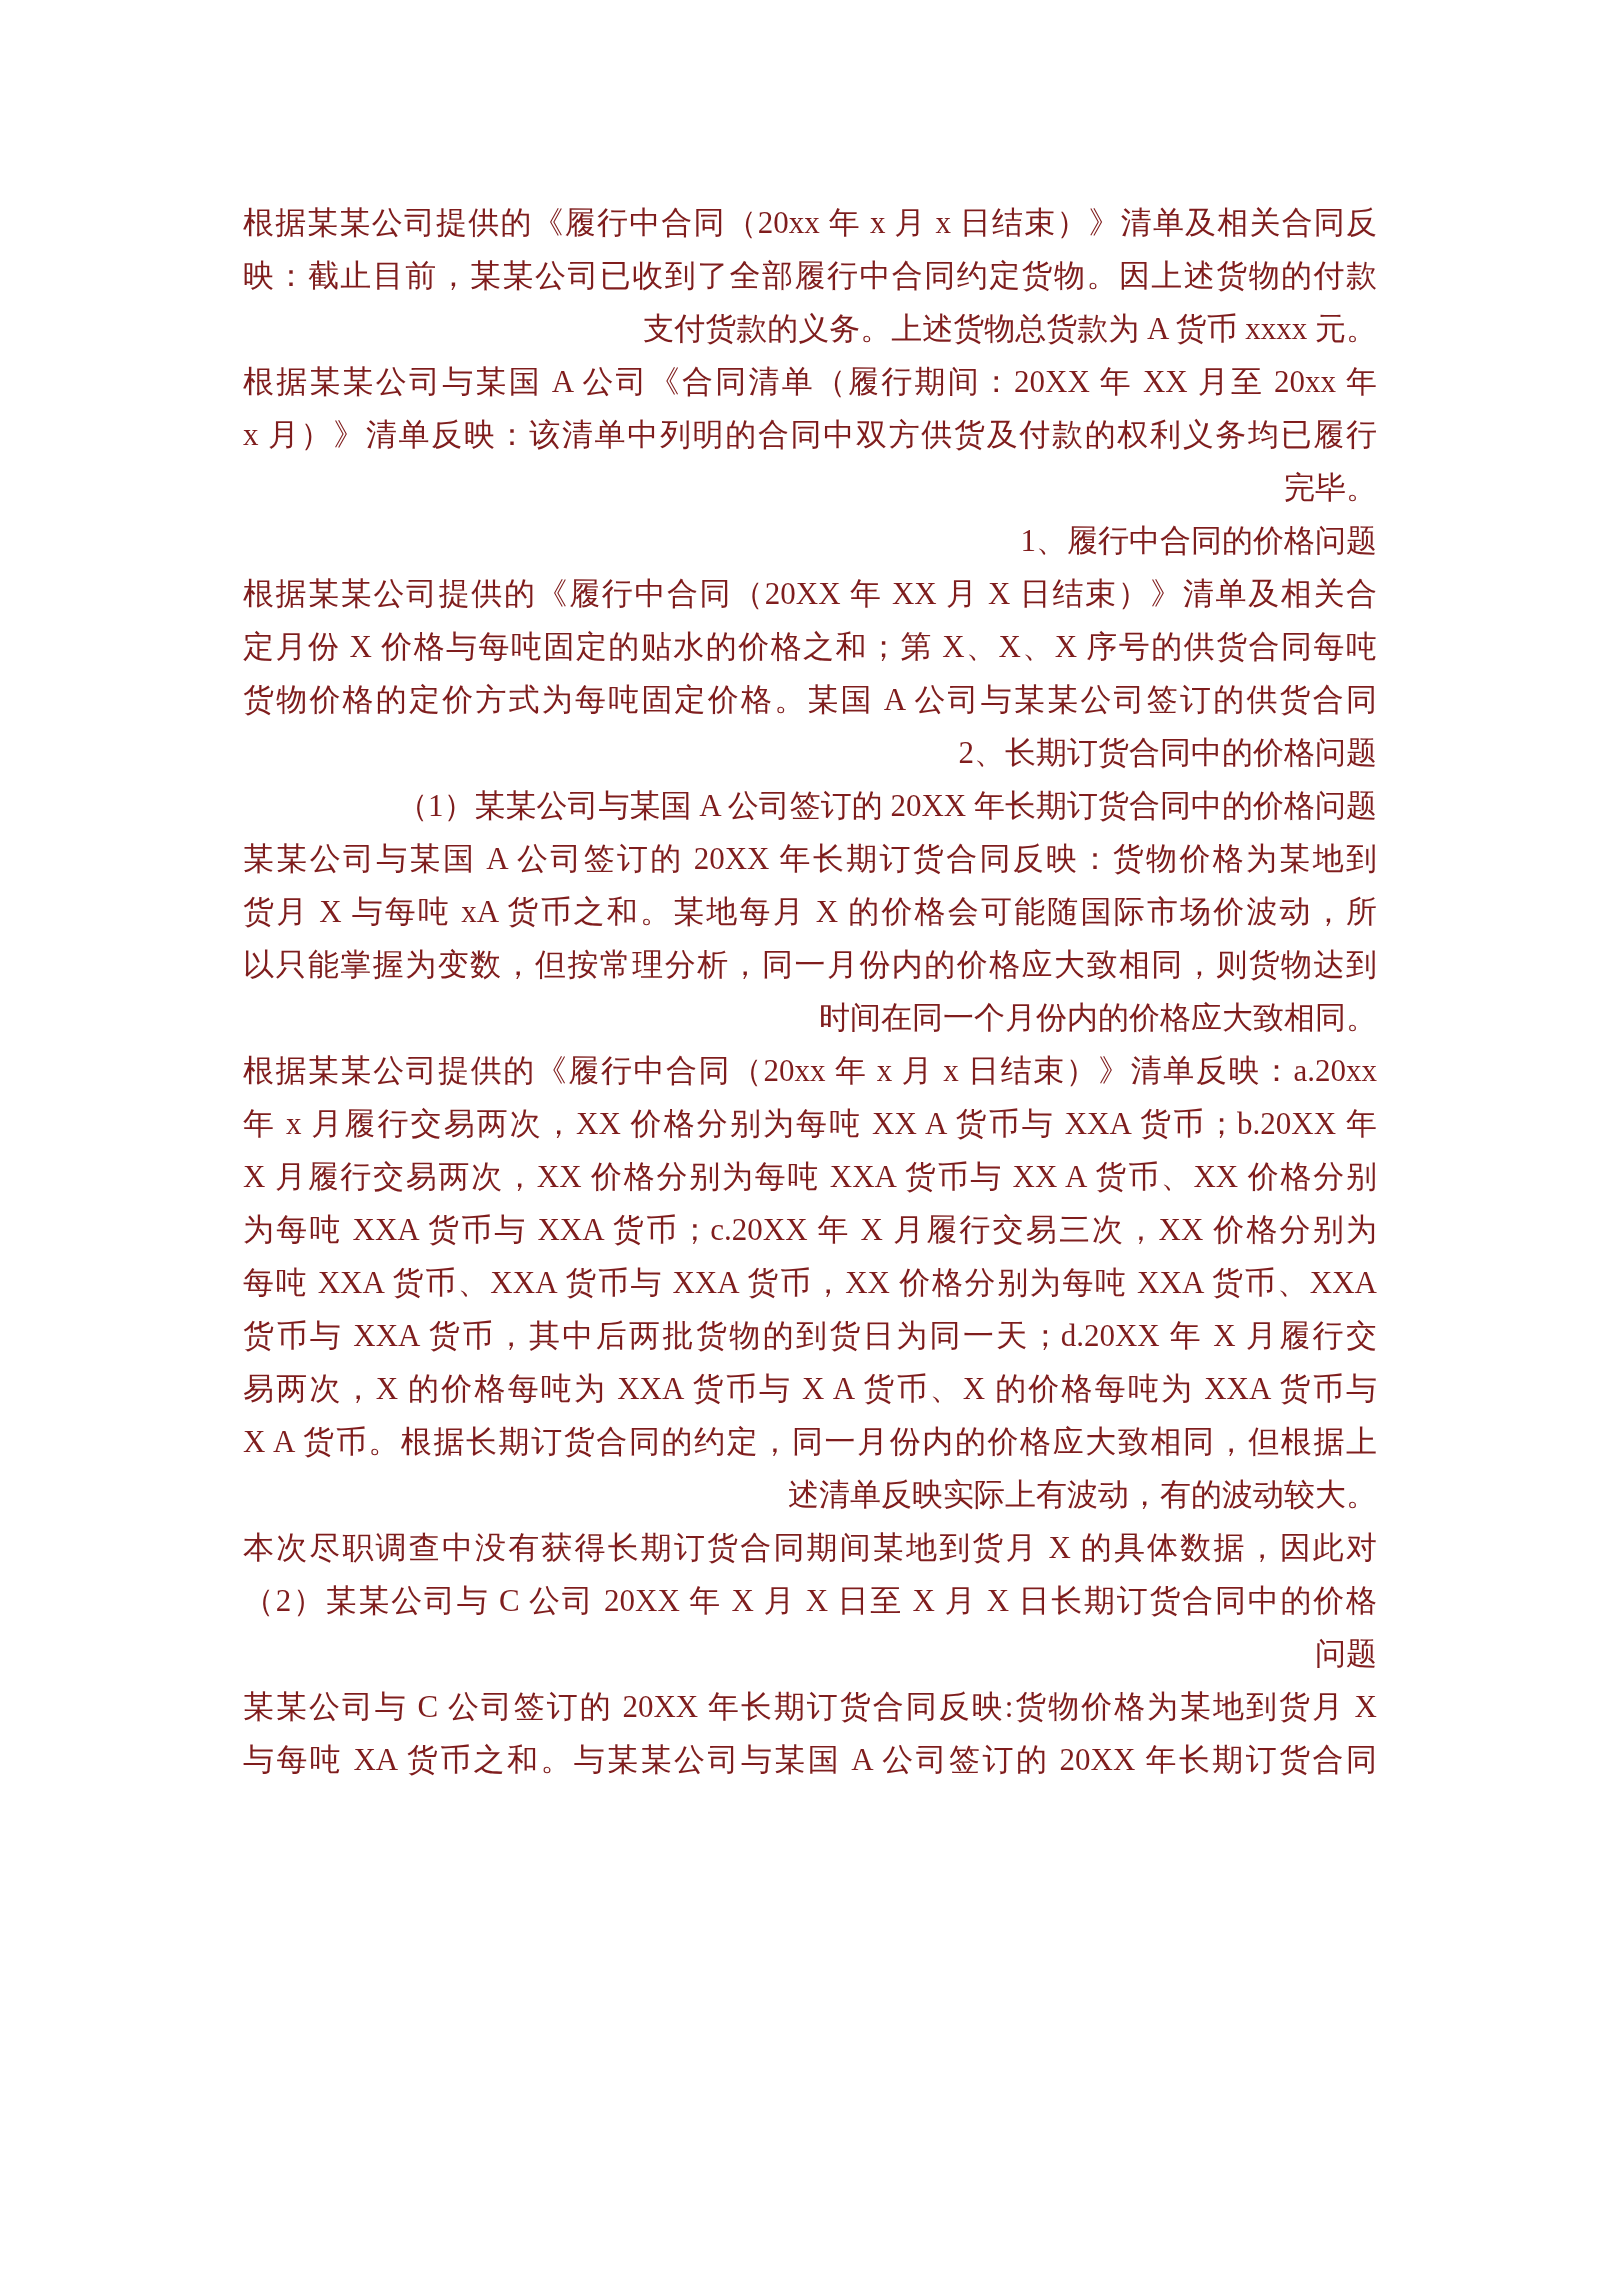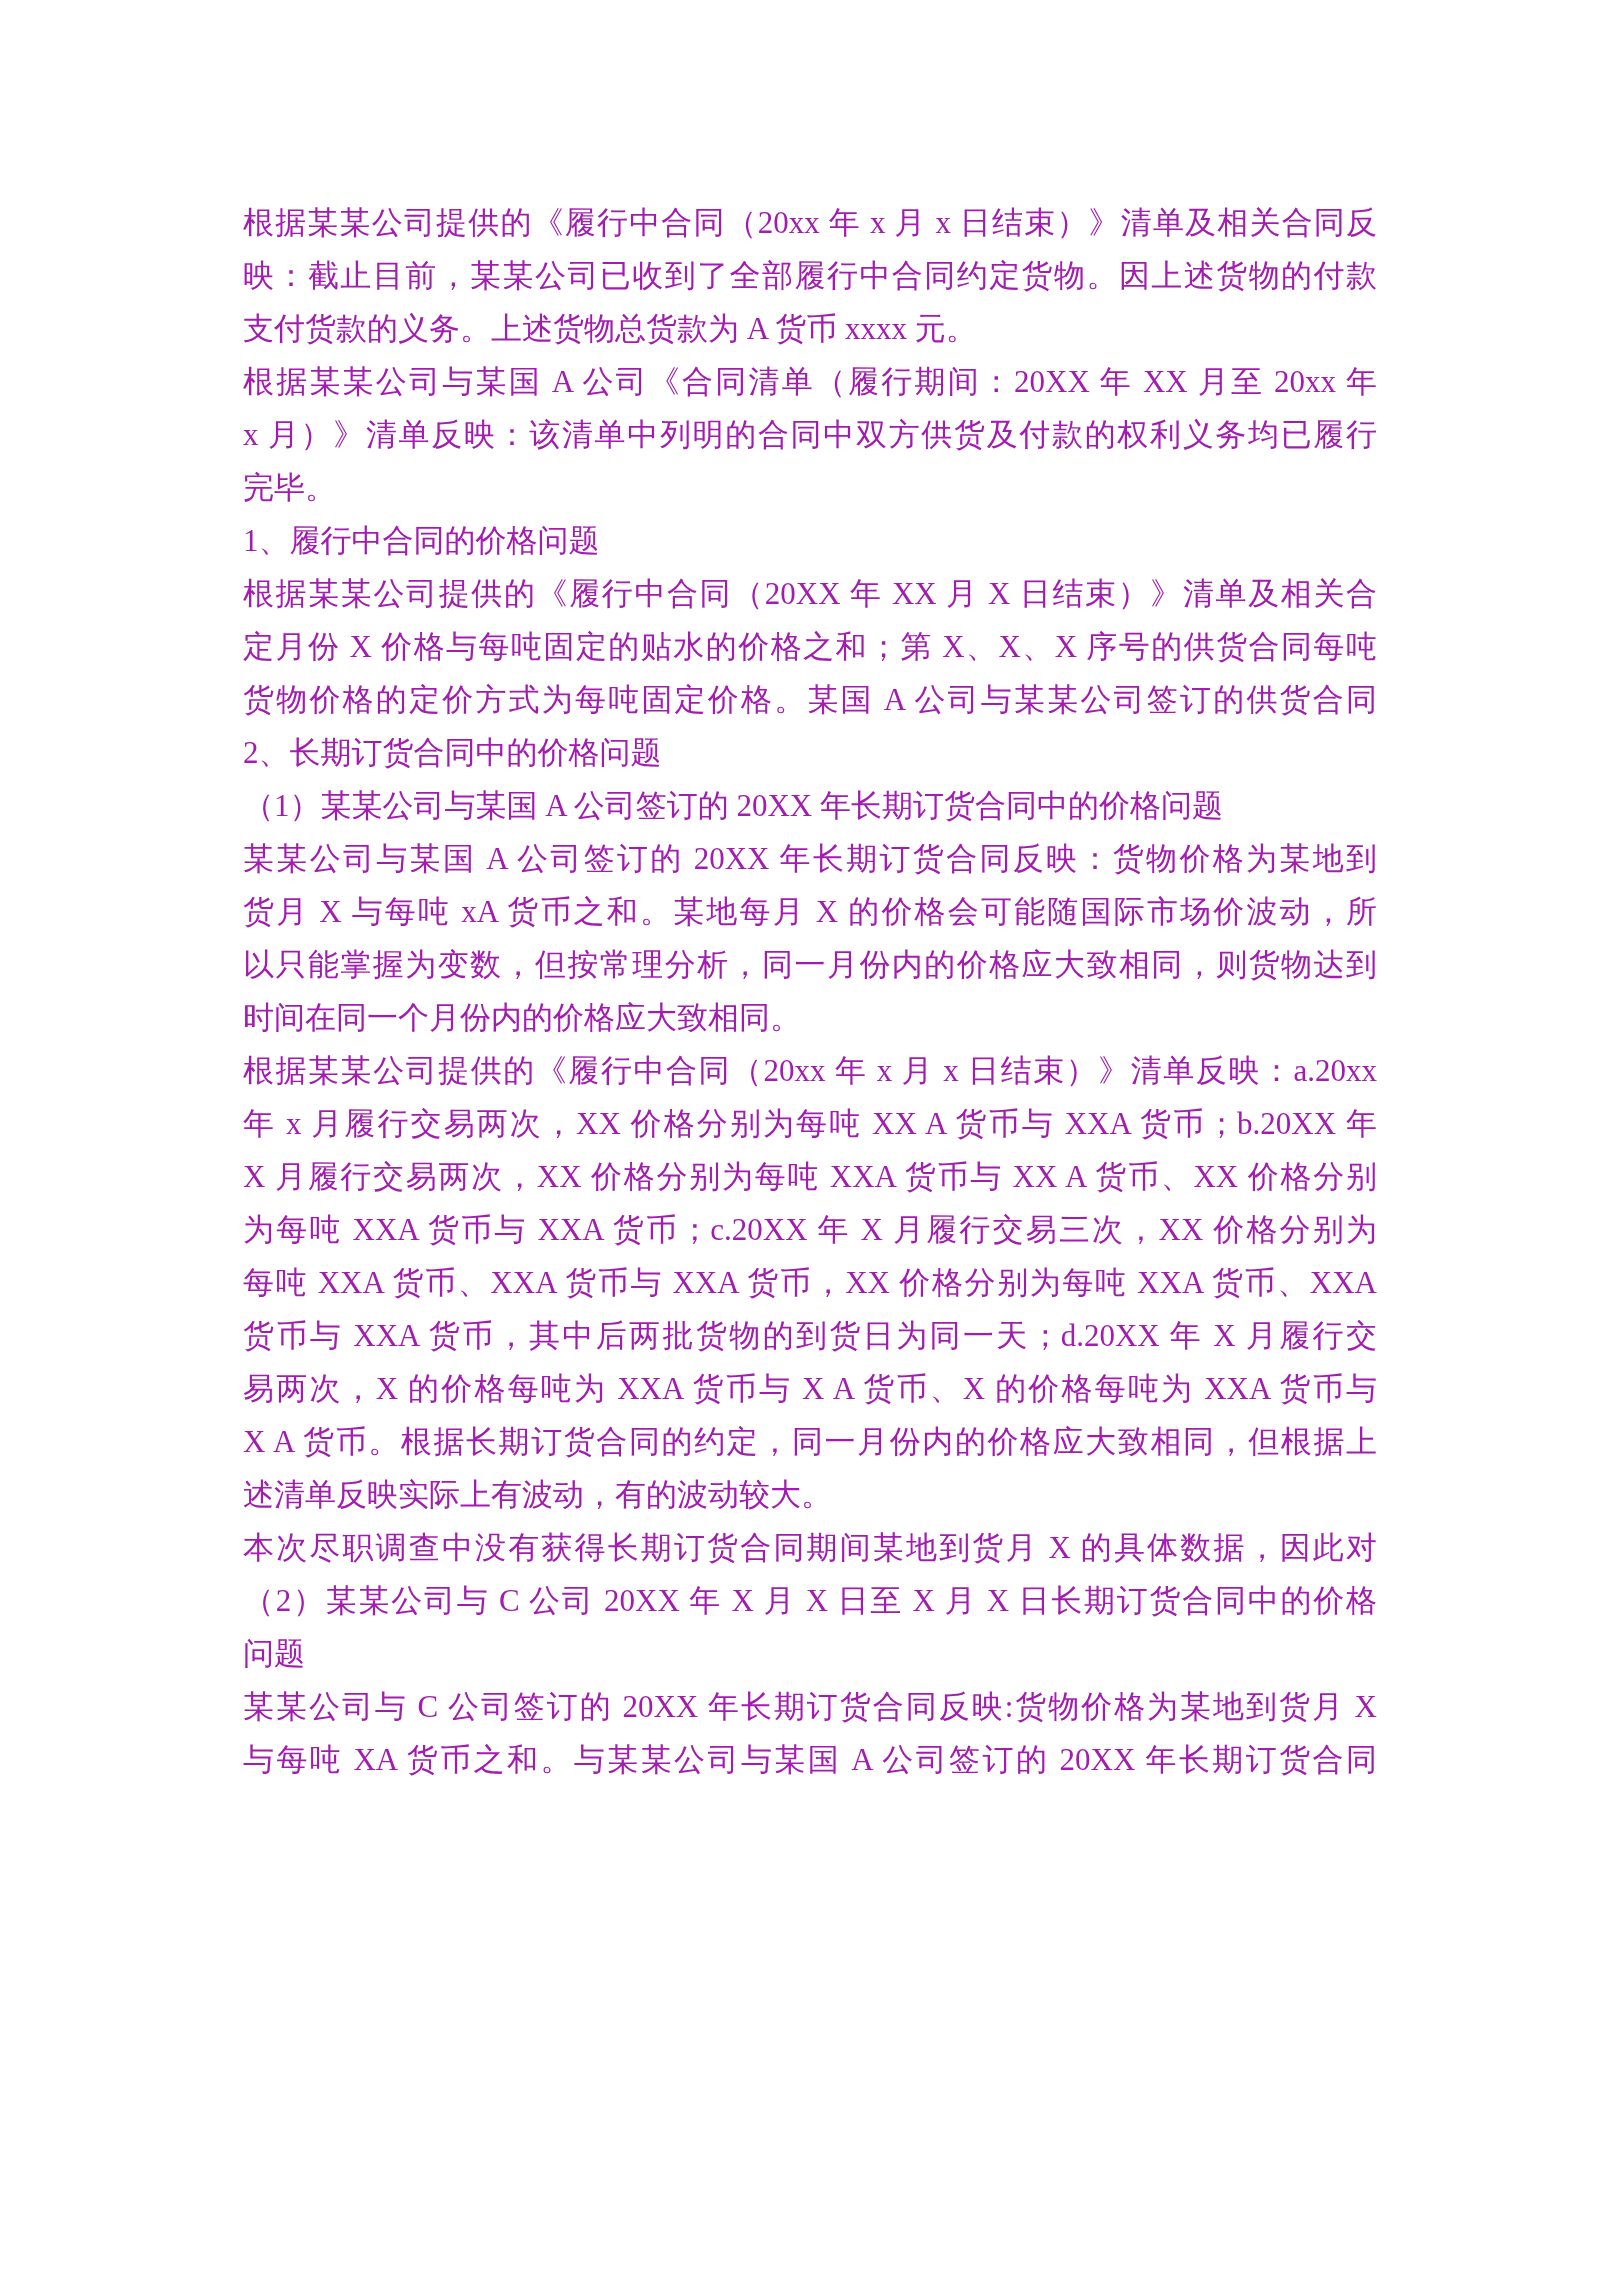--- a/index.html
+++ b/index.html
@@ -7,32 +7,32 @@
     padding: 0;
     background: #ffffff;
   }
   .page {
     position: relative;
     width: 1623px;
     height: 2294px;
     background: #ffffff;
     overflow: hidden;
     font-family: "Liberation Serif", "DejaVu Serif", serif;
-    color: #a21caf;
+    color: #7f1d1d;
   }
   .textblock {
     position: absolute;
     left: 243px;
     top: 196px;
     width: 1134px;
   }
   .ln {
     font-size: 31px;
     line-height: 53px;
-    text-align: left;
+    text-align: right;
     word-break: keep-all;
   }
   .ln.full {
     text-align: justify;
     text-align-last: justify;
   }
 </style>
 </head>
 <body>
 

